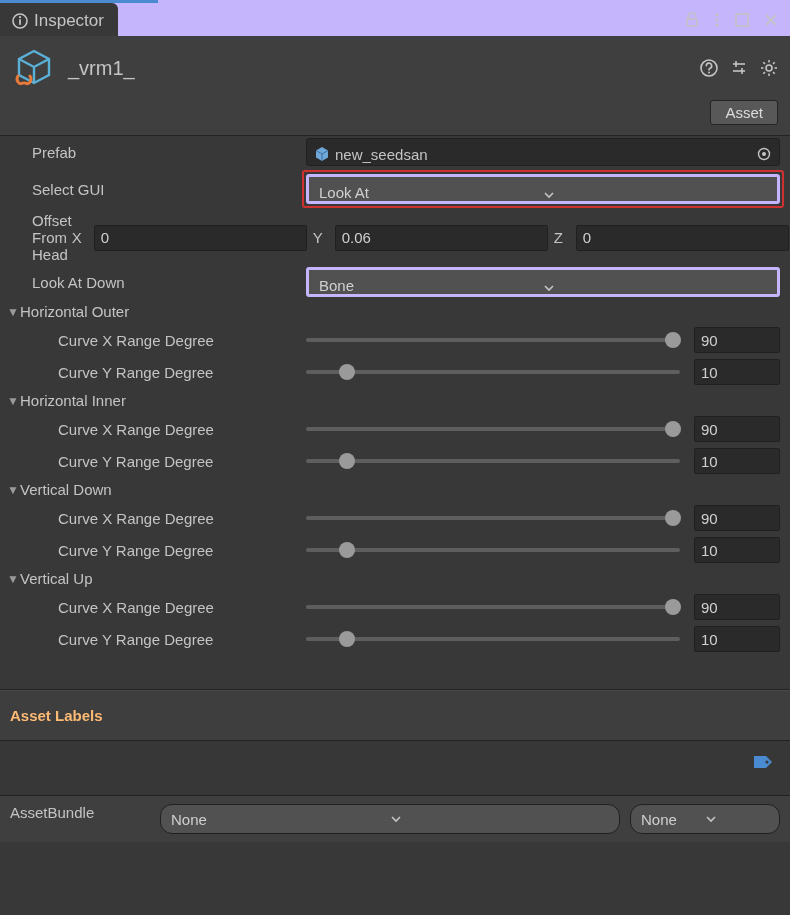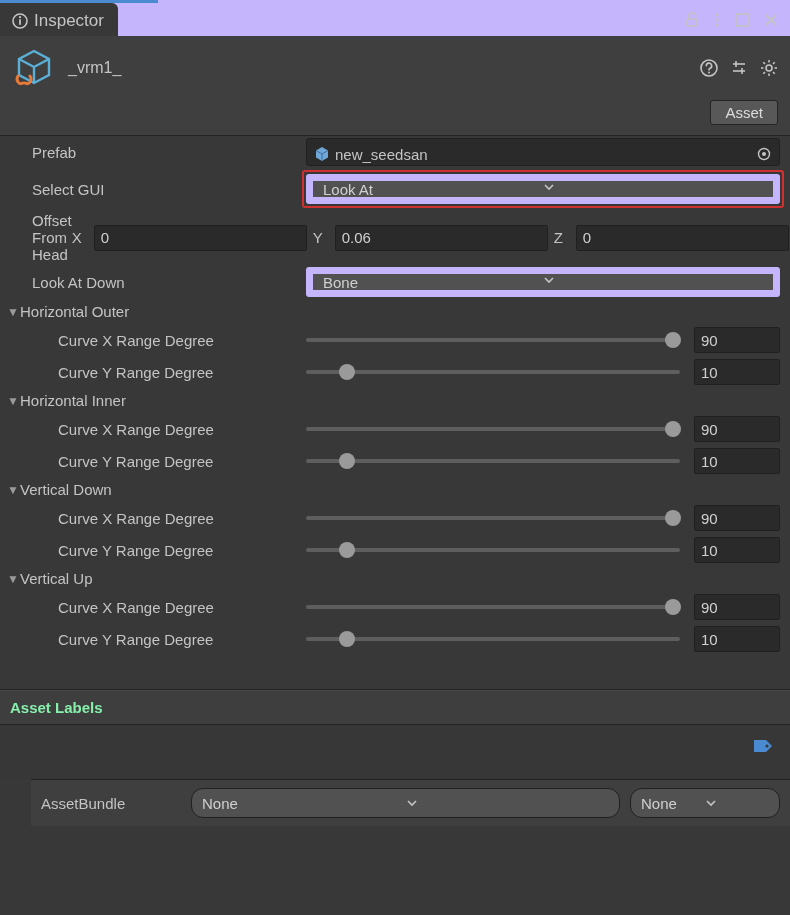--- a/index.html
+++ b/index.html
@@ -9,41 +9,41 @@
   .tab-bar { position: relative; display: flex; align-items: flex-end; height: 36px; background: #c4b5fd; }
   .tab-bar .accent-line { position: absolute; top: 0; left: 0; width: 158px; height: 3px; background: #4a8ad0; }
   .tab { display: flex; align-items: center; gap: 6px; background: #383838; padding: 8px 14px 6px 12px; height: 33px; border-top-right-radius: 6px; }
   .tab-label { font-size: 17px; color: #c4c4c4; }
   .tab-bar .right-icons { margin-left: auto; display: flex; align-items: center; gap: 14px; padding-right: 12px; height: 33px; }
   .icon-btn { display: inline-flex; align-items: center; justify-content: center; color: #c4c4c4; cursor: pointer; }
 
   
   .asset-header { background: #3f3f3f; padding: 10px 12px 10px 12px; border-bottom: 1px solid #232323; }
   .header-row1 { display: flex; align-items: center; gap: 12px; }
-  .asset-name { font-size: 16px; color: #c4c4c4; }
+  .asset-name { font-size: 20px; color: #c4c4c4; }
   .header-actions { margin-left: auto; display: flex; align-items: center; gap: 12px; }
   .header-row2 { display: flex; justify-content: flex-end; margin-top: 10px; }
   .open-btn { background: #585858; border: 1px solid #242424; color: #dcdcdc; padding: 3px 14px; border-radius: 3px; font-size: 15px; cursor: pointer; }
 
   
   .panel-body { background: #383838; padding: 0; }
   .row { display: flex; align-items: center; min-height: 32px; padding: 2px 10px; }
   .row.spaced { margin-top: 0; }
   .label-col { width: 296px; padding-left: 22px; color: #c4c4c4; }
   .label-col.indent { padding-left: 48px; }
   .field-col { flex: 1; display: flex; align-items: center; gap: 6px; }
 
   
   .obj-field { flex: 1; display: flex; align-items: center; background: #2a2a2a; border: 1px solid #202020; height: 28px; border-radius: 3px; padding: 4px 4px 0 6px; }
   .obj-icon { width: 18px; height: 18px; margin-right: 4px; }
   .obj-text { flex: 1; color: #c4c4c4; }
   .obj-picker { width: 22px; height: 22px; display: flex; align-items: center; justify-content: center; cursor: pointer; color: #c4c4c4; }
 
   
-  .dropdown { flex: 1; display: flex; align-items: flex-start; background: #515151; border: 7px solid #c4b5fd; height: 30px; border-radius: 3px; padding: 0 10px; cursor: pointer; }
+  .dropdown { flex: 1; display: flex; align-items: flex-end; background: #515151; border: 3px solid #c4b5fd; height: 30px; border-radius: 3px; padding: 0 10px; cursor: pointer; }
   .dropdown span { flex:1; color: #d0d0d0; }
   .dd-arrow { color: #c4c4c4; }
   .highlight-box { border: 2px solid #d03030; padding: 2px; border-radius: 3px; margin-left:-4px; margin-right:-4px; }
 
   
   .xyz-group { flex:1; display:flex; align-items:center; gap:6px; }
   .axis-label { color:#c4c4c4; width:16px; }
   .num-input { flex:1; background:#2a2a2a; border:1px solid #202020; color:#d0d0d0; height:26px; padding:0 6px; border-radius:2px; font-size:15px; }
 
   
@@ -54,26 +54,26 @@
   
   .slider { flex:1; position:relative; height:20px; display:flex; align-items:center; }
   .slider .track { position:absolute; left:0; right:0; height:4px; background:#5e5e5e; border-radius:2px; }
   .slider .thumb { position:absolute; top:50%; transform:translate(-50%,-50%); width:16px; height:16px; background:#9a9a9a; border-radius:50%; }
   .slider-value { width:86px; background:#2a2a2a; border:1px solid #202020; color:#d0d0d0; height:26px; padding:0 6px; border-radius:2px; font-size:15px; margin-left:8px; }
 
   .spacer { height: 28px; }
 
   
   .section-divider { border-top:1px solid #232323; margin-top:6px; }
-  .labels-header { background:#3e3e3e; color:#86efac; font-weight:bold; padding:8px 10px; border-top:1px solid #4a4a4a; border-bottom:1px solid #232323; }
+  .labels-header { background:#3e3e3e; color:#fdba74; font-weight:bold; padding:16px 10px; border-top:1px solid #4a4a4a; border-bottom:1px solid #232323; }
   .labels-body { background:#373737; padding:10px; min-height:54px; display:flex; justify-content:flex-end; align-items:flex-start; }
   .label-tag-btn { width:30px; height:22px; display:flex; align-items:center; justify-content:center; cursor:pointer; }
 
   
-  .bundle-row { background:#3f3f3f; display:flex; align-items:center; padding:8px 10px; border-top:1px solid #232323; gap:10px;margin-left:31px; }
+  .bundle-row { background:#3f3f3f; display:flex; padding:8px 10px; border-top:1px solid #232323; gap:10px; }
   .bundle-label { color:#c4c4c4; width:140px; }
   .bundle-dd { background:#515151; border:1px solid #202020; height:30px; border-radius:12px; display:flex; align-items:center; padding:0 10px; cursor:pointer; }
   .bundle-dd.main { flex:1; }
   .bundle-dd.variant { width:150px; }
   .bundle-dd span { flex:1; color:#d0d0d0; }
 
   svg { display:block; }
 </style>
 </head>
 <body>

